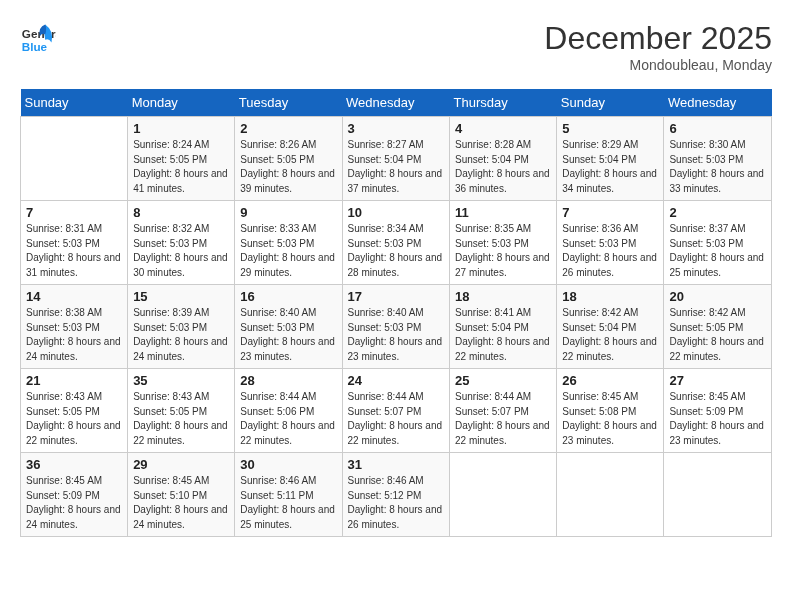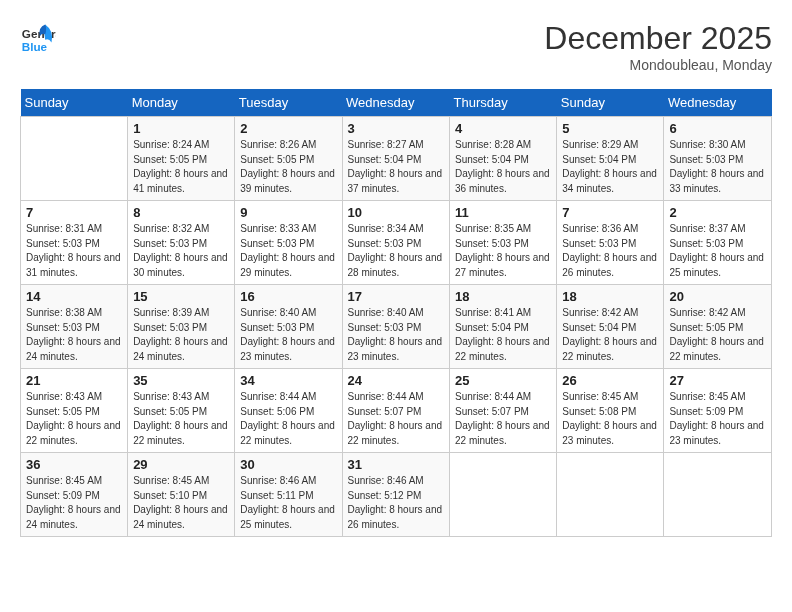--- a/index.html
+++ b/index.html
@@ -200,21 +200,21 @@
       <tr>
         <td>
           <span class="day-num">21</span>
           <div class="day-info">Sunrise: 8:43 AM<br>Sunset: 5:05 PM<br>Daylight: 8 hours and 22 minutes.</div>
         </td>
         <td>
           <span class="day-num">35</span>
           <div class="day-info">Sunrise: 8:43 AM<br>Sunset: 5:05 PM<br>Daylight: 8 hours and 22 minutes.</div>
         </td>
         <td>
-          <span class="day-num">34</span>
+          <span class="day-num">28</span>
           <div class="day-info">Sunrise: 8:44 AM<br>Sunset: 5:06 PM<br>Daylight: 8 hours and 22 minutes.</div>
         </td>
         <td>
           <span class="day-num">24</span>
           <div class="day-info">Sunrise: 8:44 AM<br>Sunset: 5:07 PM<br>Daylight: 8 hours and 22 minutes.</div>
         </td>
         <td>
           <span class="day-num">25</span>
           <div class="day-info">Sunrise: 8:44 AM<br>Sunset: 5:07 PM<br>Daylight: 8 hours and 22 minutes.</div>
         </td>

